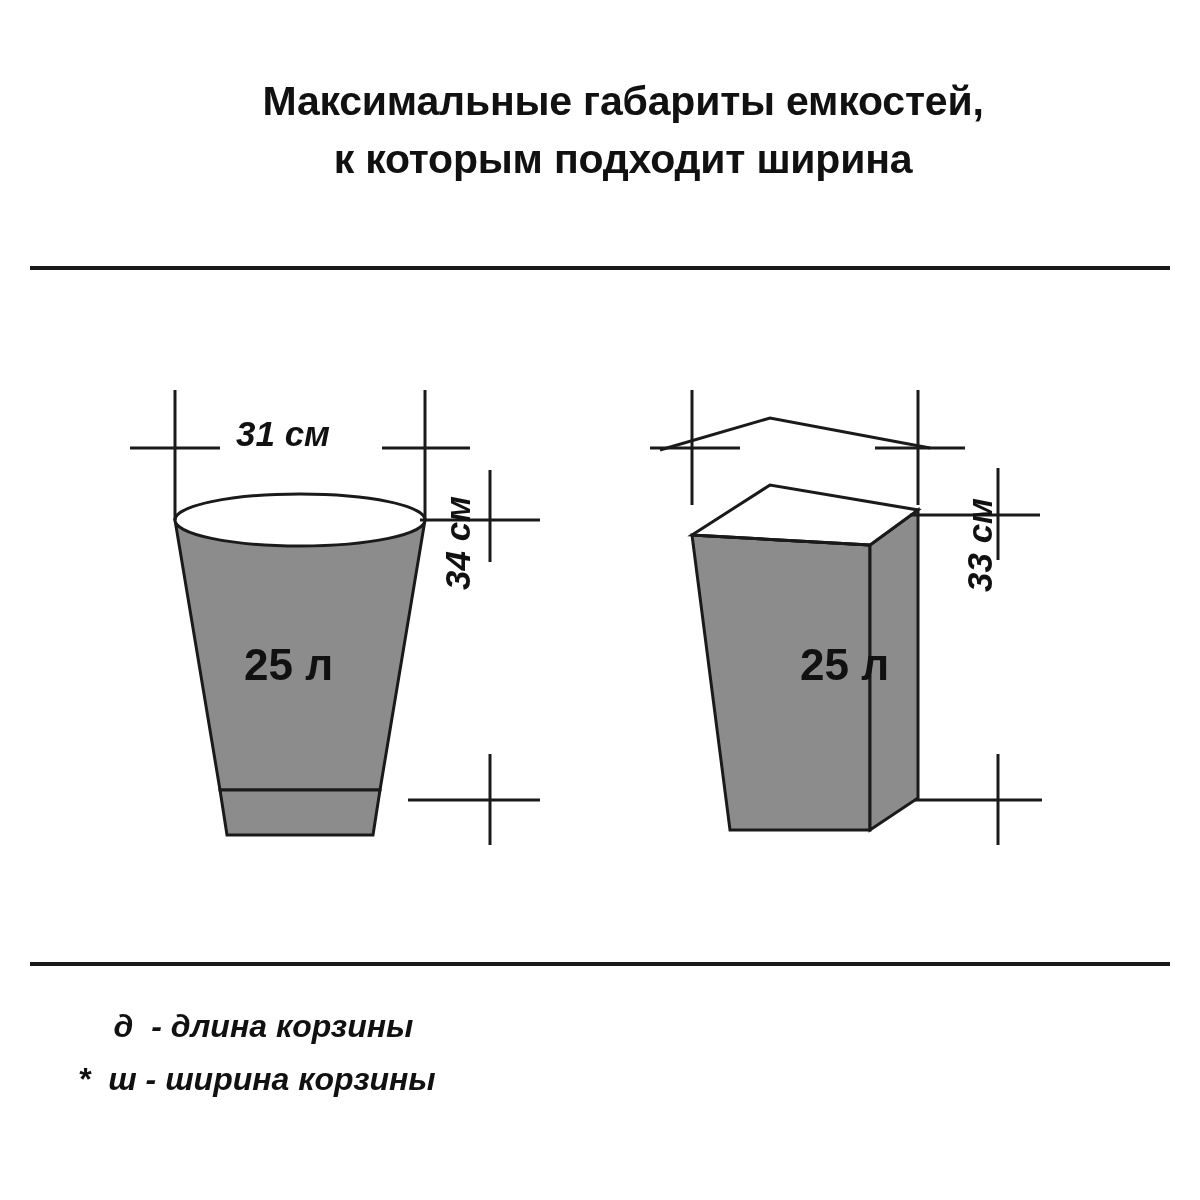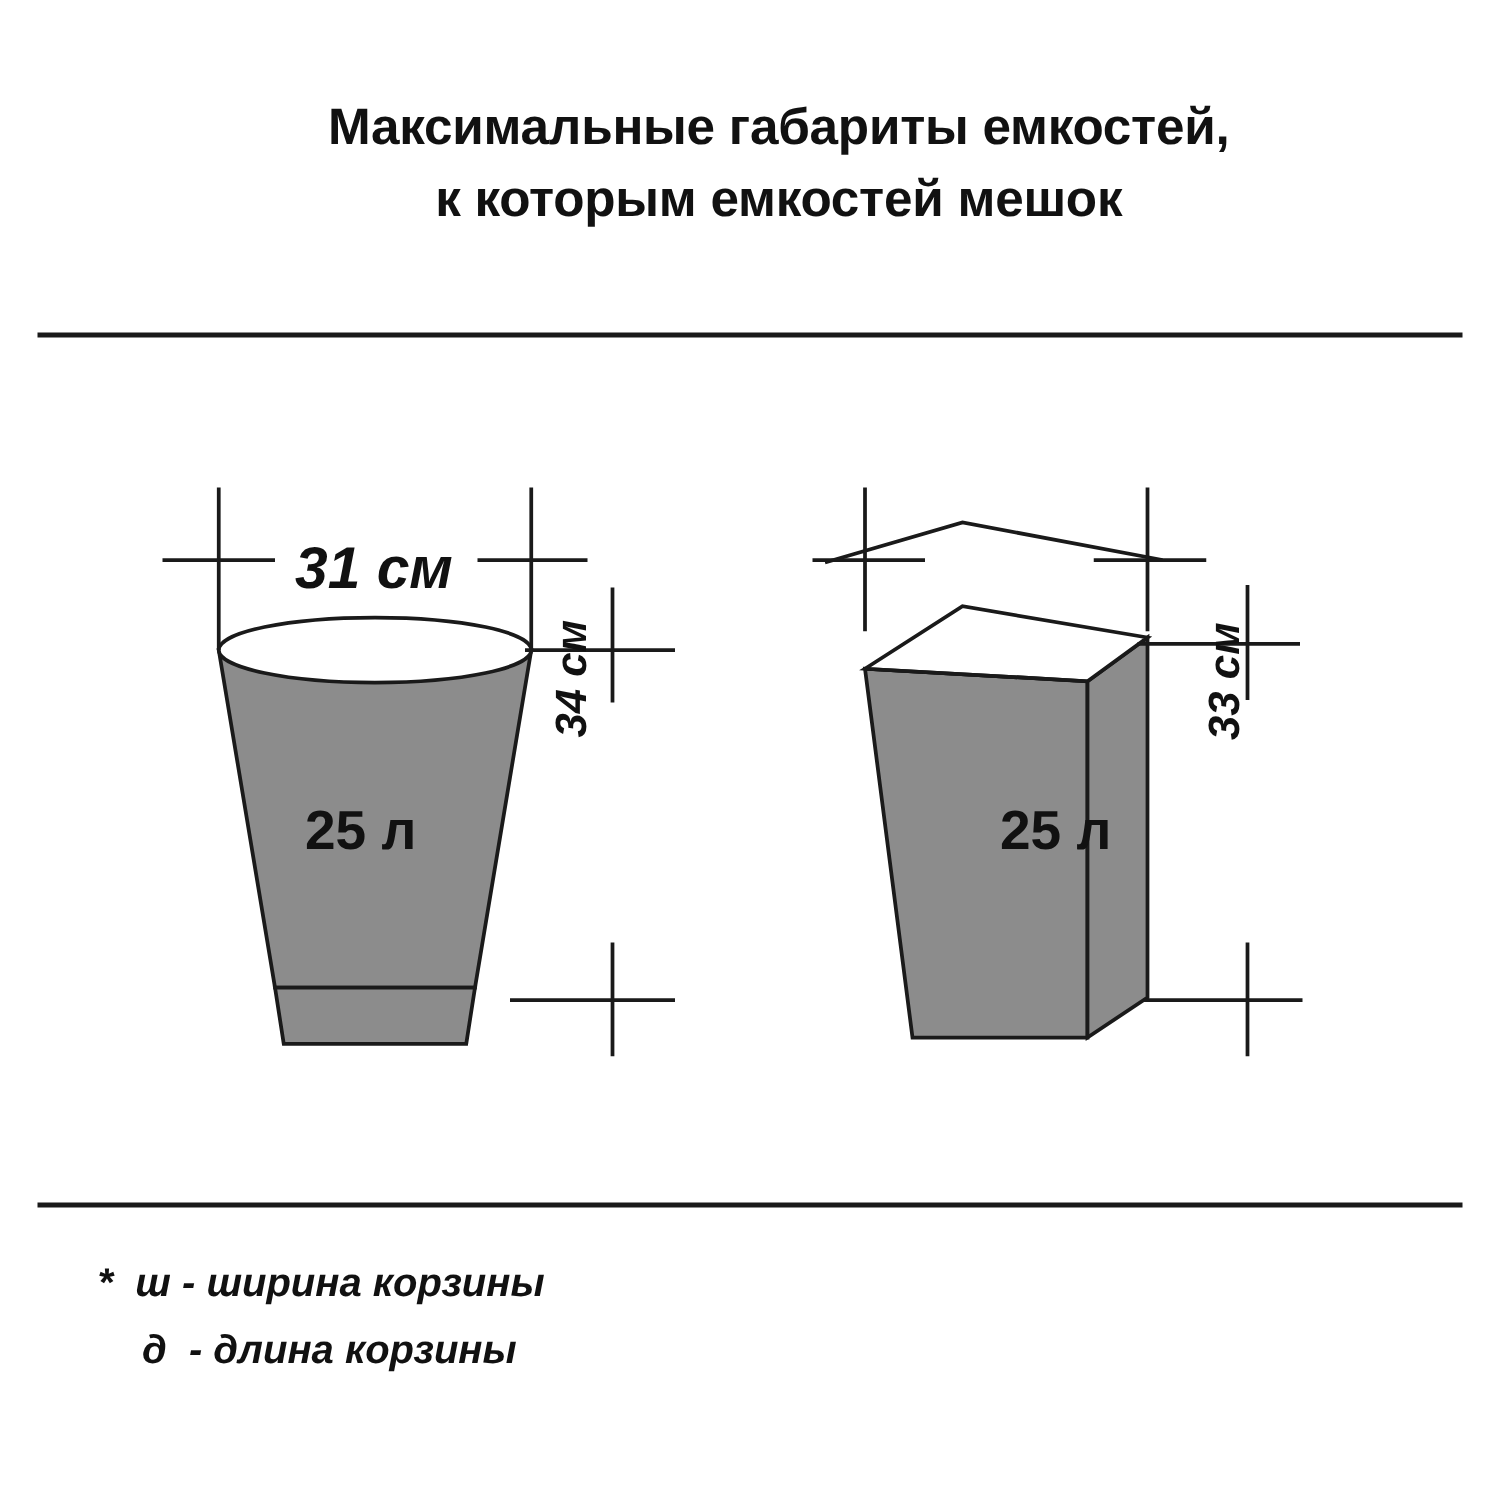--- a/index.html
+++ b/index.html
@@ -66,23 +66,23 @@
   }
 
   .lbl {
     position: absolute;
     font-weight: bold;
     font-style: italic;
     color: #111111;
     white-space: nowrap;
   }
   .lbl-width {
-    font-size: 47px;
+    font-size: 35px;
     left: 116px;
-    top: 96px;
+    top: 84px;
   }
   .lbl-vol-left {
     font-size: 44px;
     font-style: normal;
     left: 124px;
     top: 310px;
   }
   .lbl-h-left {
     font-size: 35px;
     left: 318px;
@@ -122,21 +122,21 @@
   }
   .footnotes .fn-line { display: block; white-space: pre; }
 </style>
 </head>
 <body>
 
 <div class="page">
 
   <div class="title">
     <span class="line">Максимальные габариты емкостей,</span>
-    <span class="line">к которым емкостей мешок</span>
+    <span class="line">к которым подходит ширина</span>
   </div>
 
   <div class="rule rule-top"></div>
   <div class="rule rule-bottom"></div>
 
   <div class="figures">
 
     <div class="fig fig-left">
       <svg class="svgbox" viewBox="0 0 460 580" width="460" height="580">
 
@@ -196,17 +196,17 @@
         </g>
       </svg>
 
       <div class="lbl lbl-vol-right">25 л</div>
       <div class="lbl lbl-h-right">33 см</div>
     </div>
 
   </div>
 
   <div class="footnotes">
+    <span class="fn-line">    д  - длина корзины</span>
     <span class="fn-line">*  ш - ширина корзины</span>
-    <span class="fn-line">    д  - длина корзины</span>
   </div>
 
 </div>
 
 </body></html>

